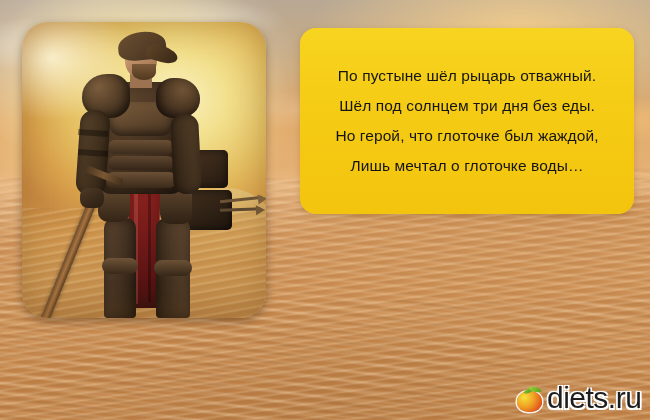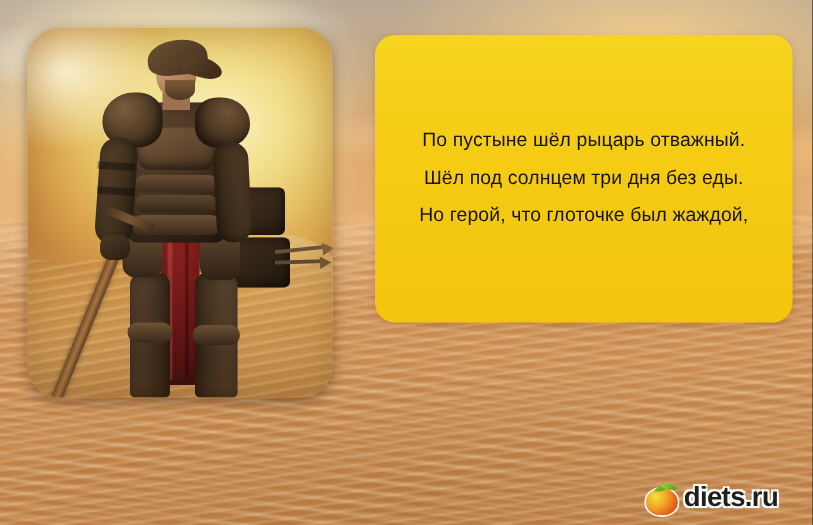--- a/index.html
+++ b/index.html
@@ -240,21 +240,21 @@
   .k-arrow-tip2{position:absolute;left:234px;top:183px;width:0;height:0;
     border-left:9px solid #6f5738;border-top:5px solid transparent;border-bottom:5px solid transparent;transform:rotate(-2deg);}
   .k-vignette{
     position:absolute;inset:0;pointer-events:none;
     box-shadow:inset 0 0 34px rgba(120,80,30,.35);
     border-radius:26px;
   }
 
   
   .quote-panel{
-    position:absolute;left:300px;top:28px;width:334px;height:230px;
+    position:absolute;left:300px;top:28px;width:334px;height:186px;
     background:linear-gradient(180deg,#f7d420 0%, #f5cb14 45%, #f3c40e 100%);
     border-radius:16px;
     box-shadow:0 2px 6px rgba(120,80,10,.25);
     display:flex;flex-direction:column;justify-content:center;
     padding:0 10px;box-sizing:border-box;
   }
   .quote-line{
     color:#141414;font-size:15.5px;line-height:30px;
     text-align:center;white-space:nowrap;letter-spacing:.1px;
   }
@@ -275,21 +275,21 @@
     background:linear-gradient(120deg,#9ed13a,#5aa01c);transform:rotate(-12deg);
   }
   .apple-leaf2{
     position:absolute;left:7px;top:3px;width:9px;height:6px;border-radius:100% 0 100% 0;
     background:linear-gradient(120deg,#8cc832,#4e9118);transform:rotate(10deg);
   }
   .apple-stem{
     position:absolute;left:12px;top:2px;width:2px;height:7px;background:#6b4a1e;transform:rotate(8deg);
   }
   .wm-text{
-    font-size:22px;font-weight:bold;color:#1e1e1e;letter-spacing:-.5px;
+    font-size:30px;font-weight:normal;color:#1e1e1e;letter-spacing:-.5px;
     text-shadow:
       -1.5px -1.5px 0 #fff, 1.5px -1.5px 0 #fff,
       -1.5px 1.5px 0 #fff, 1.5px 1.5px 0 #fff,
       0 0 3px rgba(255,255,255,.9);
   }
 </style>
 </head>
 <body>
 
 <div class="stage">
@@ -355,20 +355,21 @@
       <div class="k-hair2"></div>
     </div>
 
     <div class="k-vignette"></div>
   </div>
 
   <div class="quote-panel">
     <div class="quote-line">По пустыне шёл рыцарь отважный.</div>
     <div class="quote-line">Шёл под солнцем три дня без еды.</div>
     <div class="quote-line">Но герой, что глоточке был жаждой,</div>
+    <div class="quote-line">Лишь мечтал о глоточке воды…</div>
   </div>
 
   <div class="watermark">
     <div class="apple">
       <div class="apple-stem"></div>
       <div class="apple-body"></div>
       <div class="apple-leaf2"></div>
       <div class="apple-leaf"></div>
     </div>
     <div class="wm-text">diets.ru</div>

